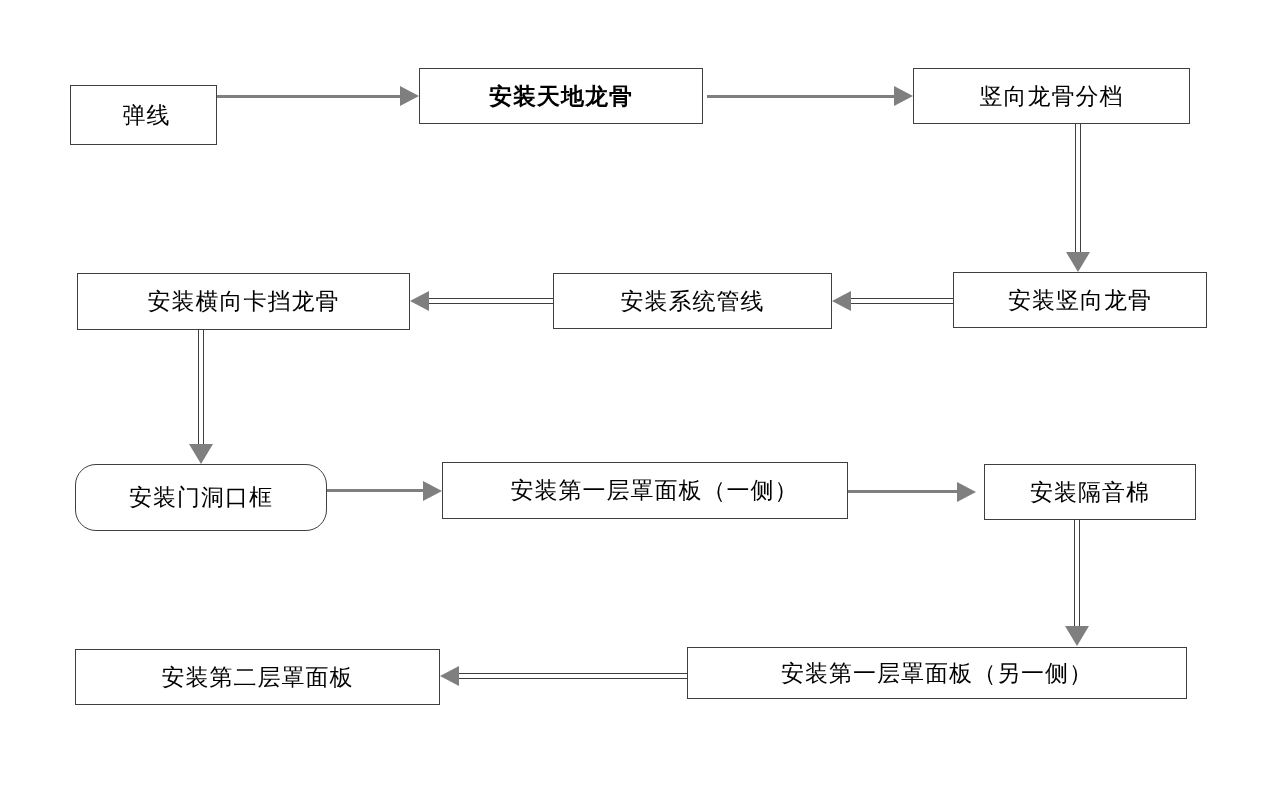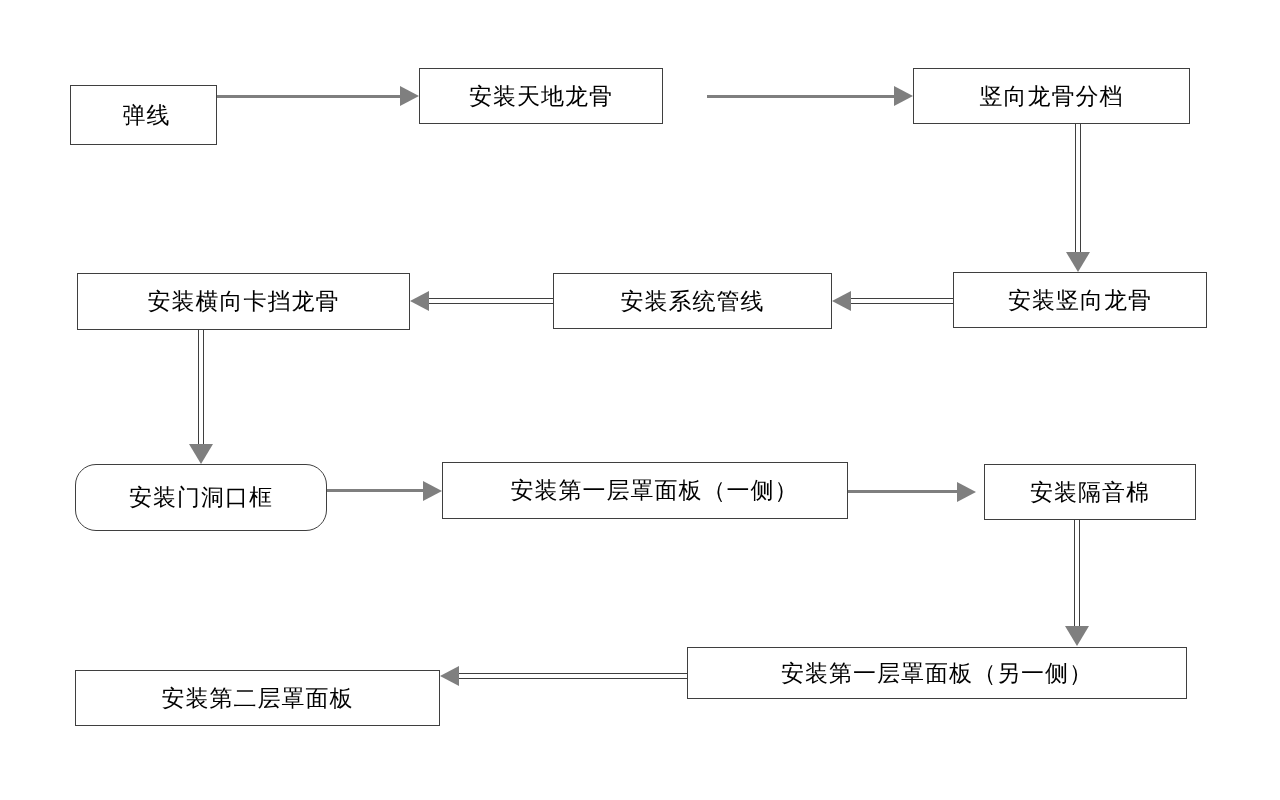--- a/index.html
+++ b/index.html
@@ -16,30 +16,30 @@
     border:1.5px solid #3f3f3f;
     background:#ffffff;
     display:flex;align-items:center;justify-content:center;
     font-size:23px;color:#000000;
     letter-spacing:1px;
     white-space:nowrap;
     z-index:2;
   }
   
   .pos-n1 {left:70px; top:85px; width:147px;height:60px;padding-left:6px;}
-  .pos-n2 {left:419px;top:68px; width:244px;height:56px;}
+  .pos-n2 {left:419px;top:68px; width:284px;height:56px;font-weight:bold;}
   .pos-n3 {left:913px;top:68px; width:277px;height:56px;}
   .pos-n4 {left:953px;top:272px;width:254px;height:56px;}
   .pos-n5 {left:553px;top:273px;width:279px;height:56px;}
   .pos-n6 {left:77px; top:273px;width:333px;height:57px;}
   .pos-n7 {left:75px; top:464px;width:252px;height:67px;border-radius:21px;}
   .pos-n8 {left:442px;top:462px;width:406px;height:57px;padding-left:19px;}
   .pos-n9 {left:976px;top:464px;width:212px;height:56px;margin-left:8px;}
   .pos-n10{left:687px;top:647px;width:500px;height:52px;}
-  .pos-n11{left:75px; top:670px;width:365px;height:56px;}
+  .pos-n11{left:75px; top:649px;width:365px;height:56px;}
 
   
   .hline-single{position:absolute;height:3px;background:#7f7f7f;z-index:1;}
   .hline-double{position:absolute;height:6px;box-sizing:border-box;
     border-top:1px solid #3f3f3f;border-bottom:1px solid #3f3f3f;z-index:1;}
   .vline-double{position:absolute;width:6px;box-sizing:border-box;
     border-left:1px solid #3f3f3f;border-right:1px solid #3f3f3f;z-index:1;}
   .head{position:absolute;width:0;height:0;z-index:1;}
   .head-right{border-top:10px solid transparent;border-bottom:10px solid transparent;
     border-left:19px solid #7f7f7f;}

